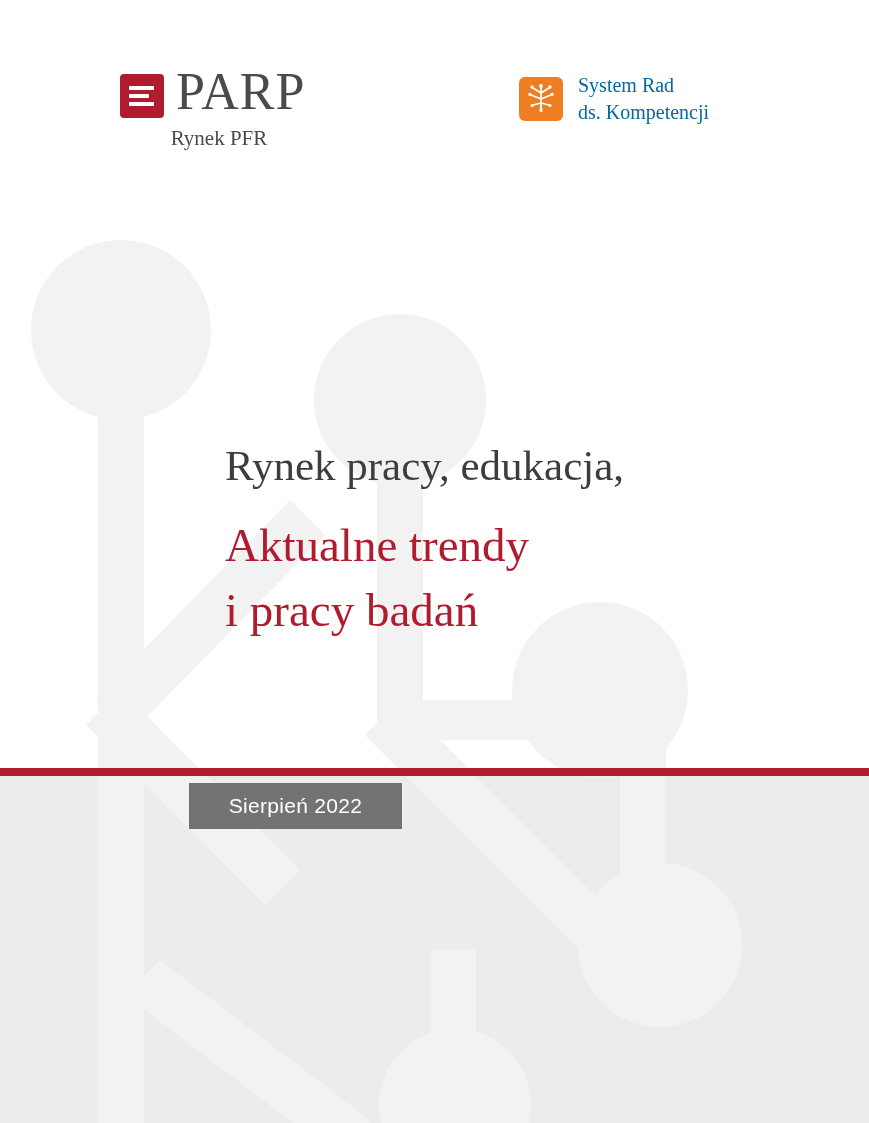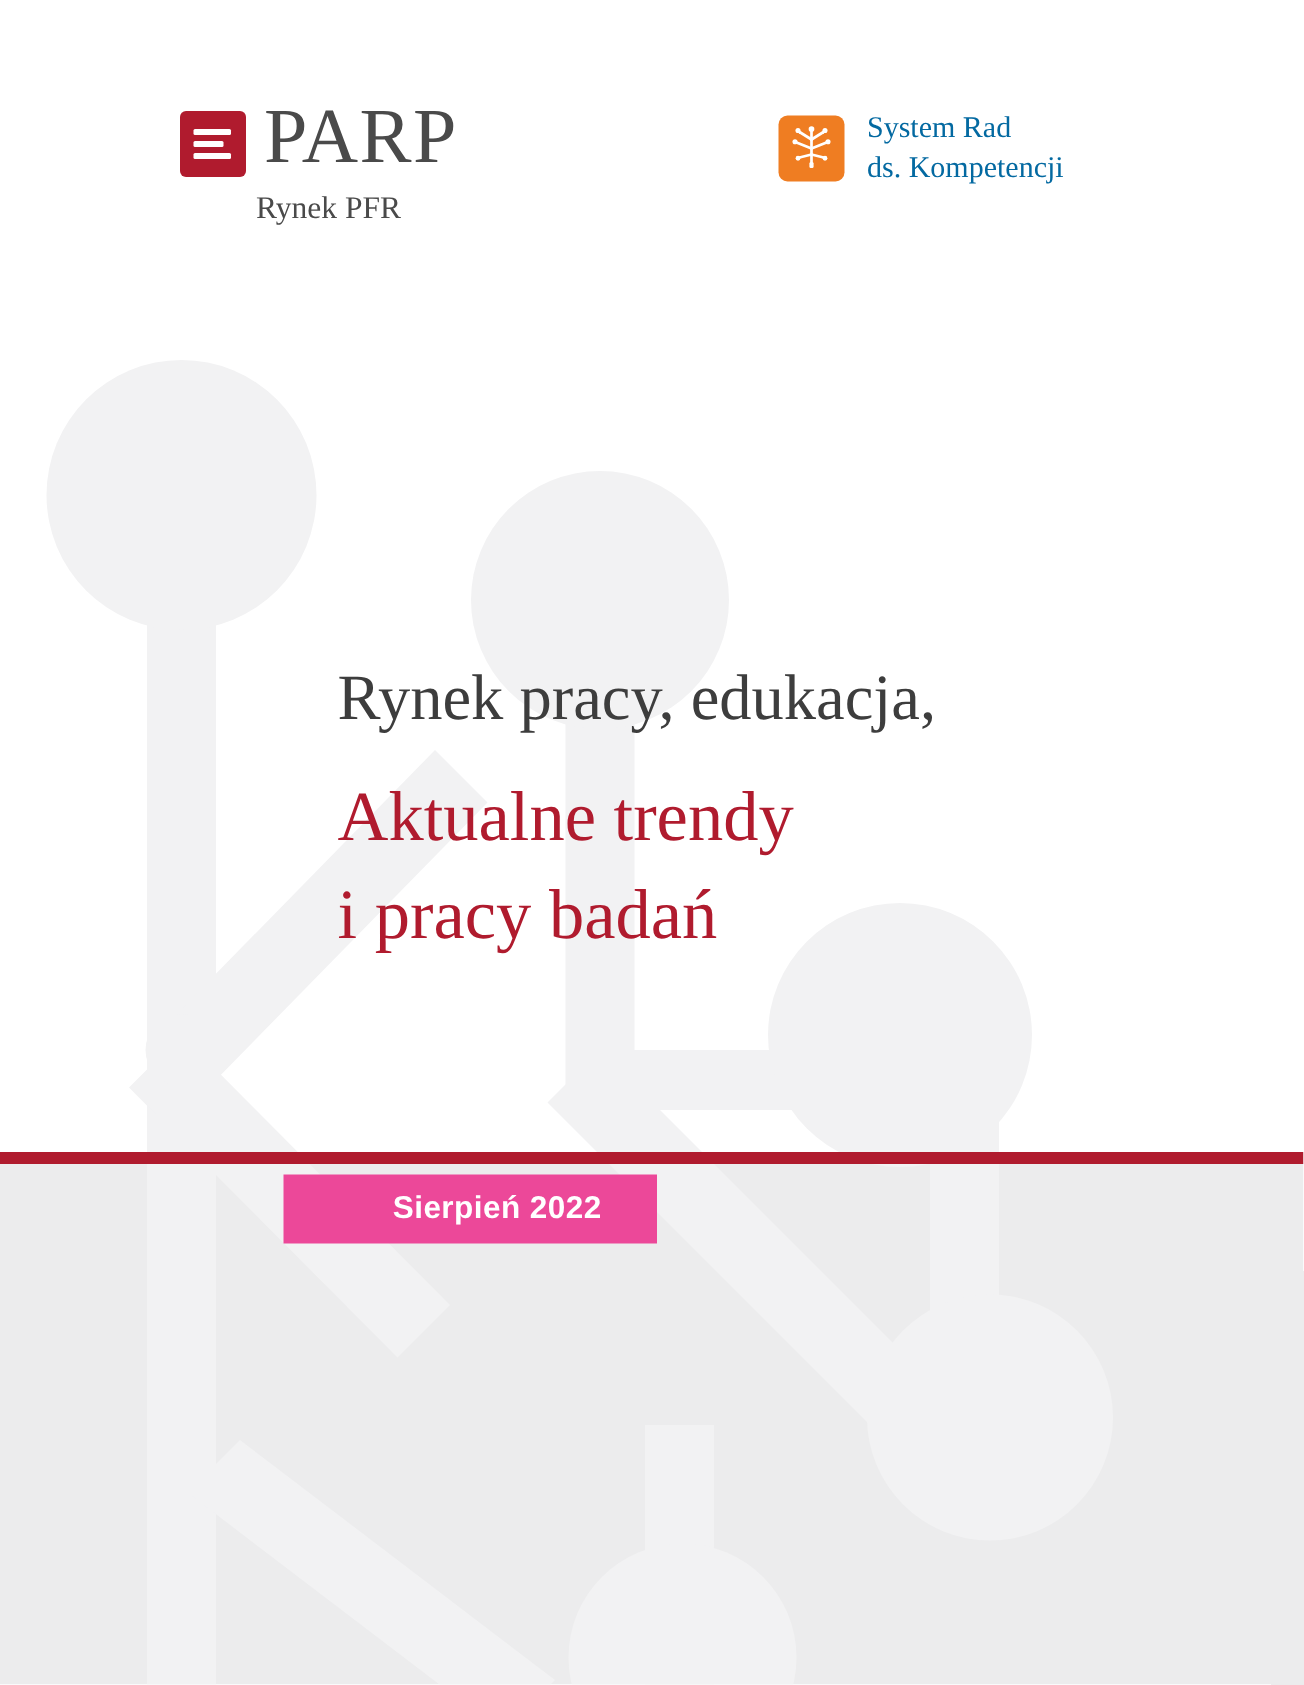--- a/index.html
+++ b/index.html
@@ -156,31 +156,30 @@
     font-weight: normal;
   }
 
   
   .date-badge {
     position: absolute;
     left: 189px;
     top: 783px;
     width: 213px;
     height: 46px;
-    background: #ec4899;
+    background: #737373;
     color: #ffffff;
     font-family: "Liberation Sans", sans-serif;
     font-size: 21px;
-    font-weight: bold;
+    font-weight: normal;
     letter-spacing: 0.3px;
     display: flex;
     align-items: center;
     justify-content: center;
     z-index: 5;
-    padding-left: 36px;
   }
 </style>
 </head>
 <body>
 
 <div class="page">
 
   <div class="bottom-band"></div>
 
   <svg class="network" viewBox="0 0 869 1123" xmlns="http://www.w3.org/2000/svg">

